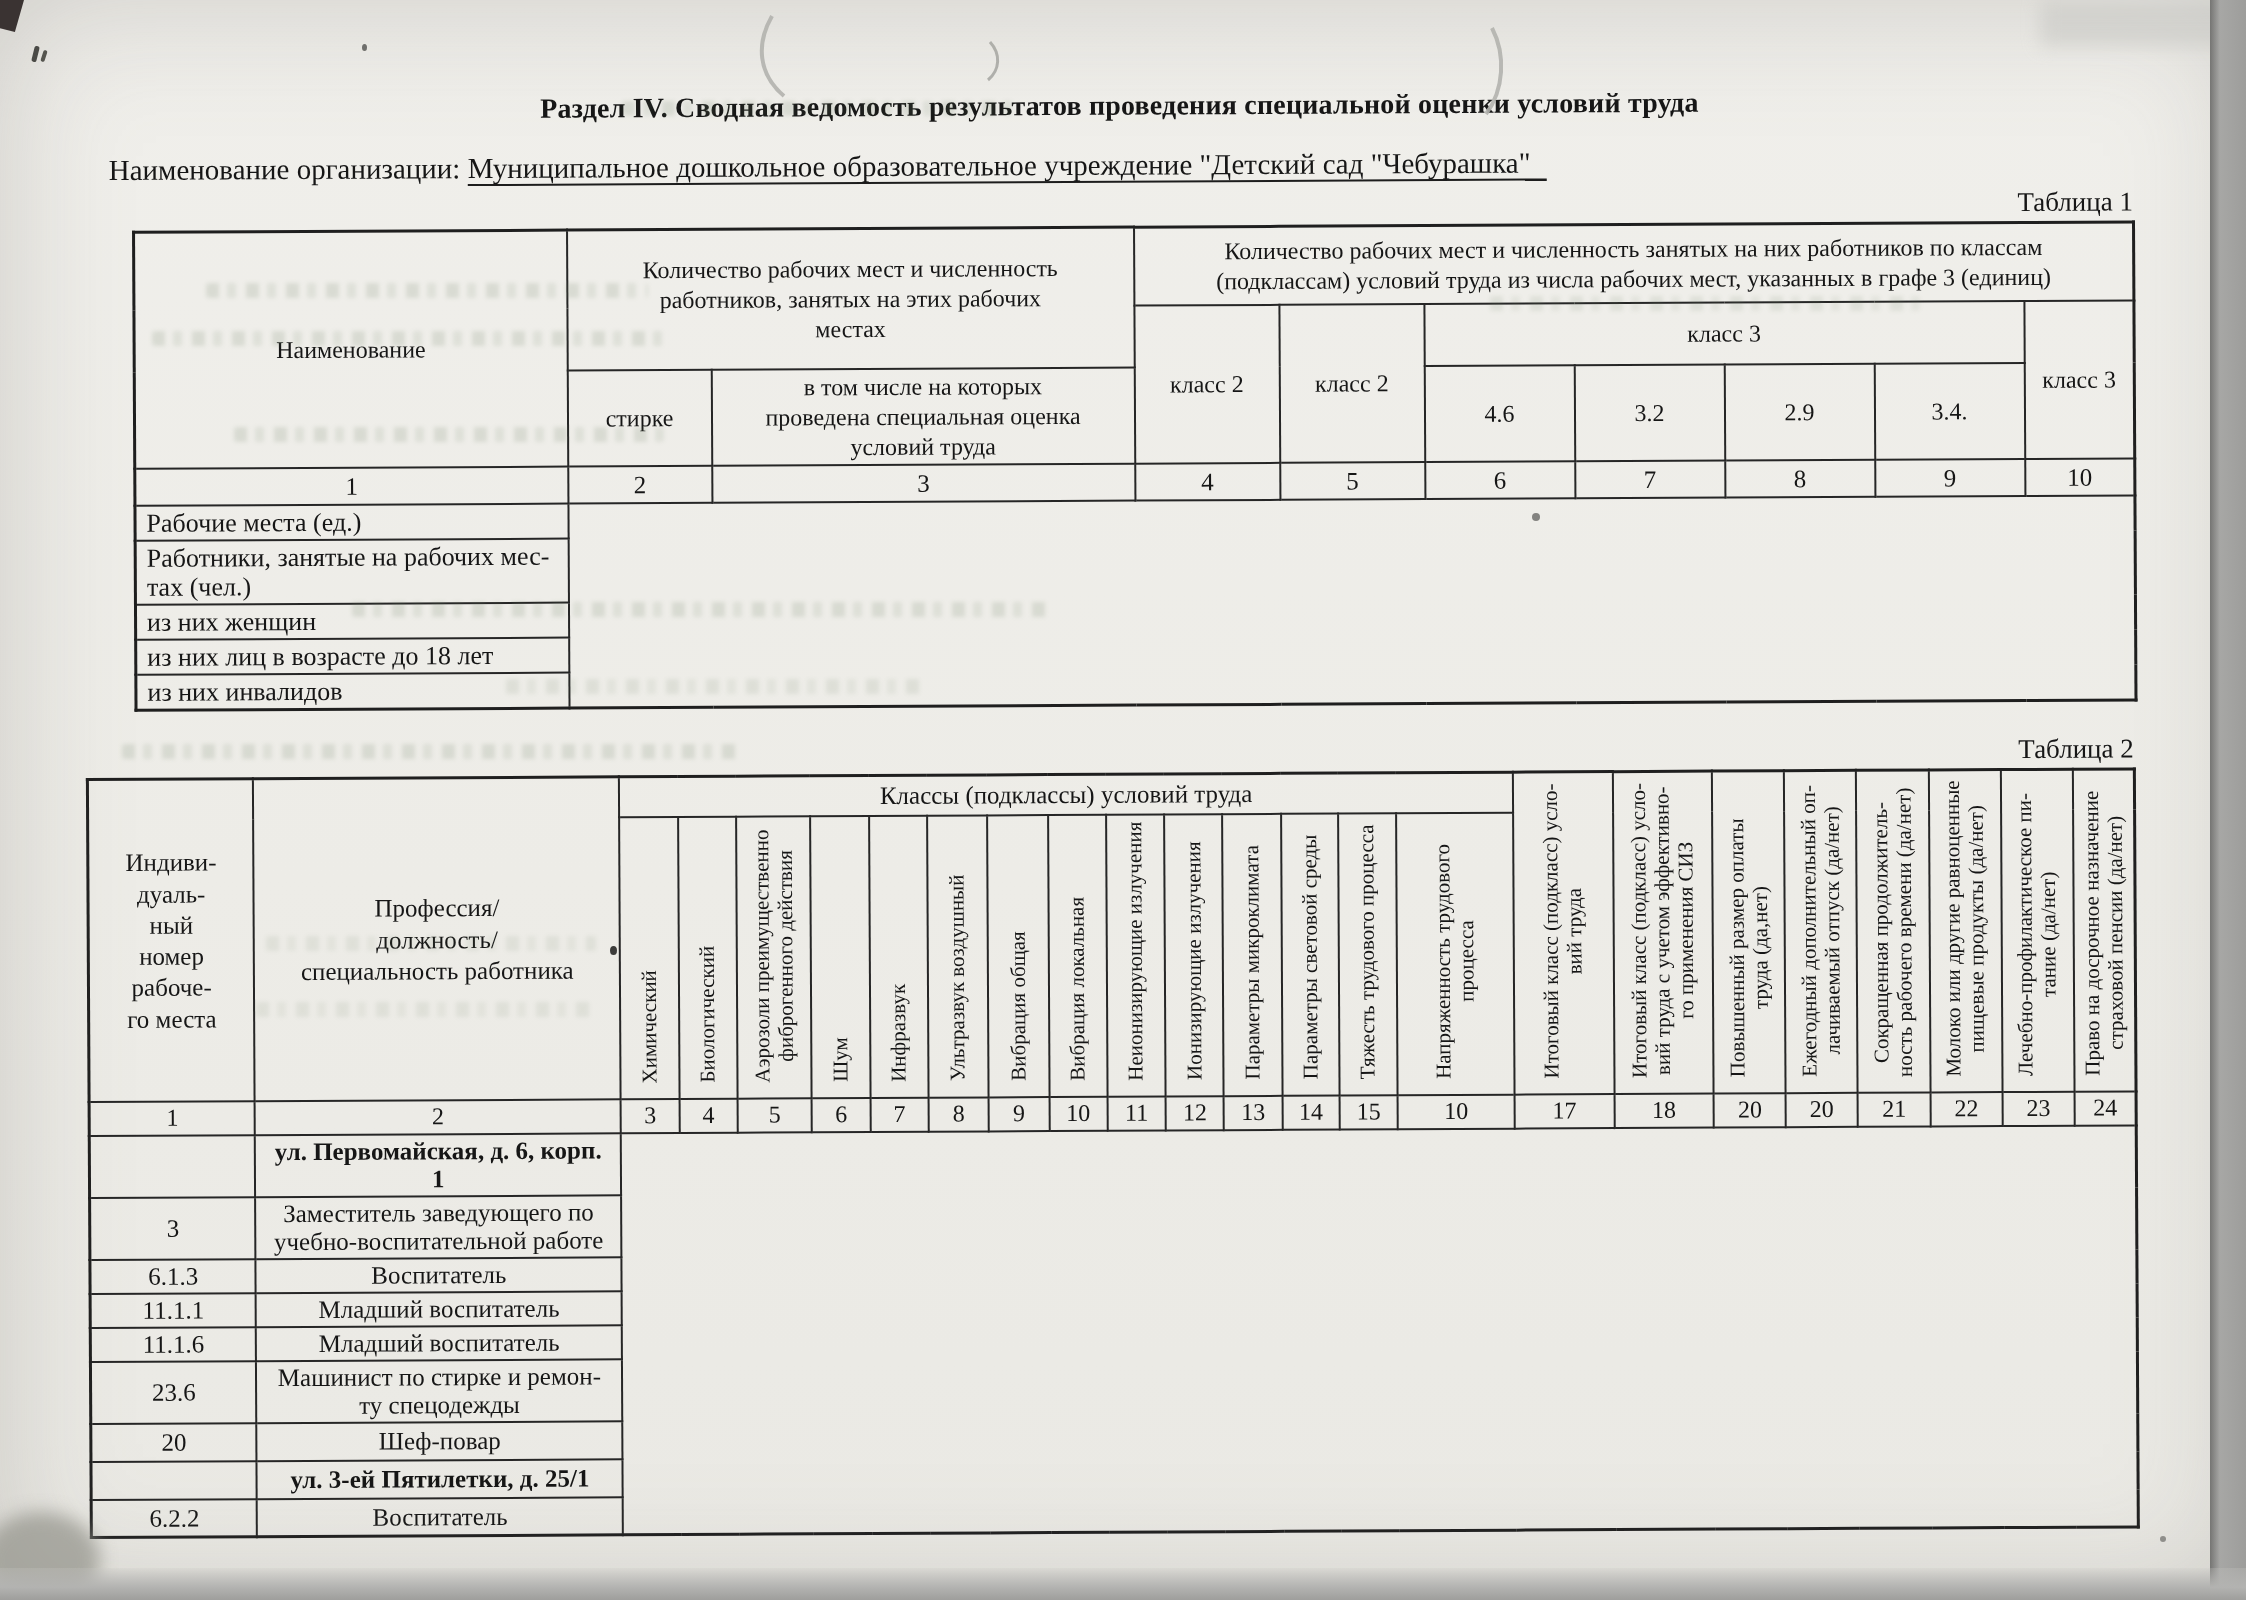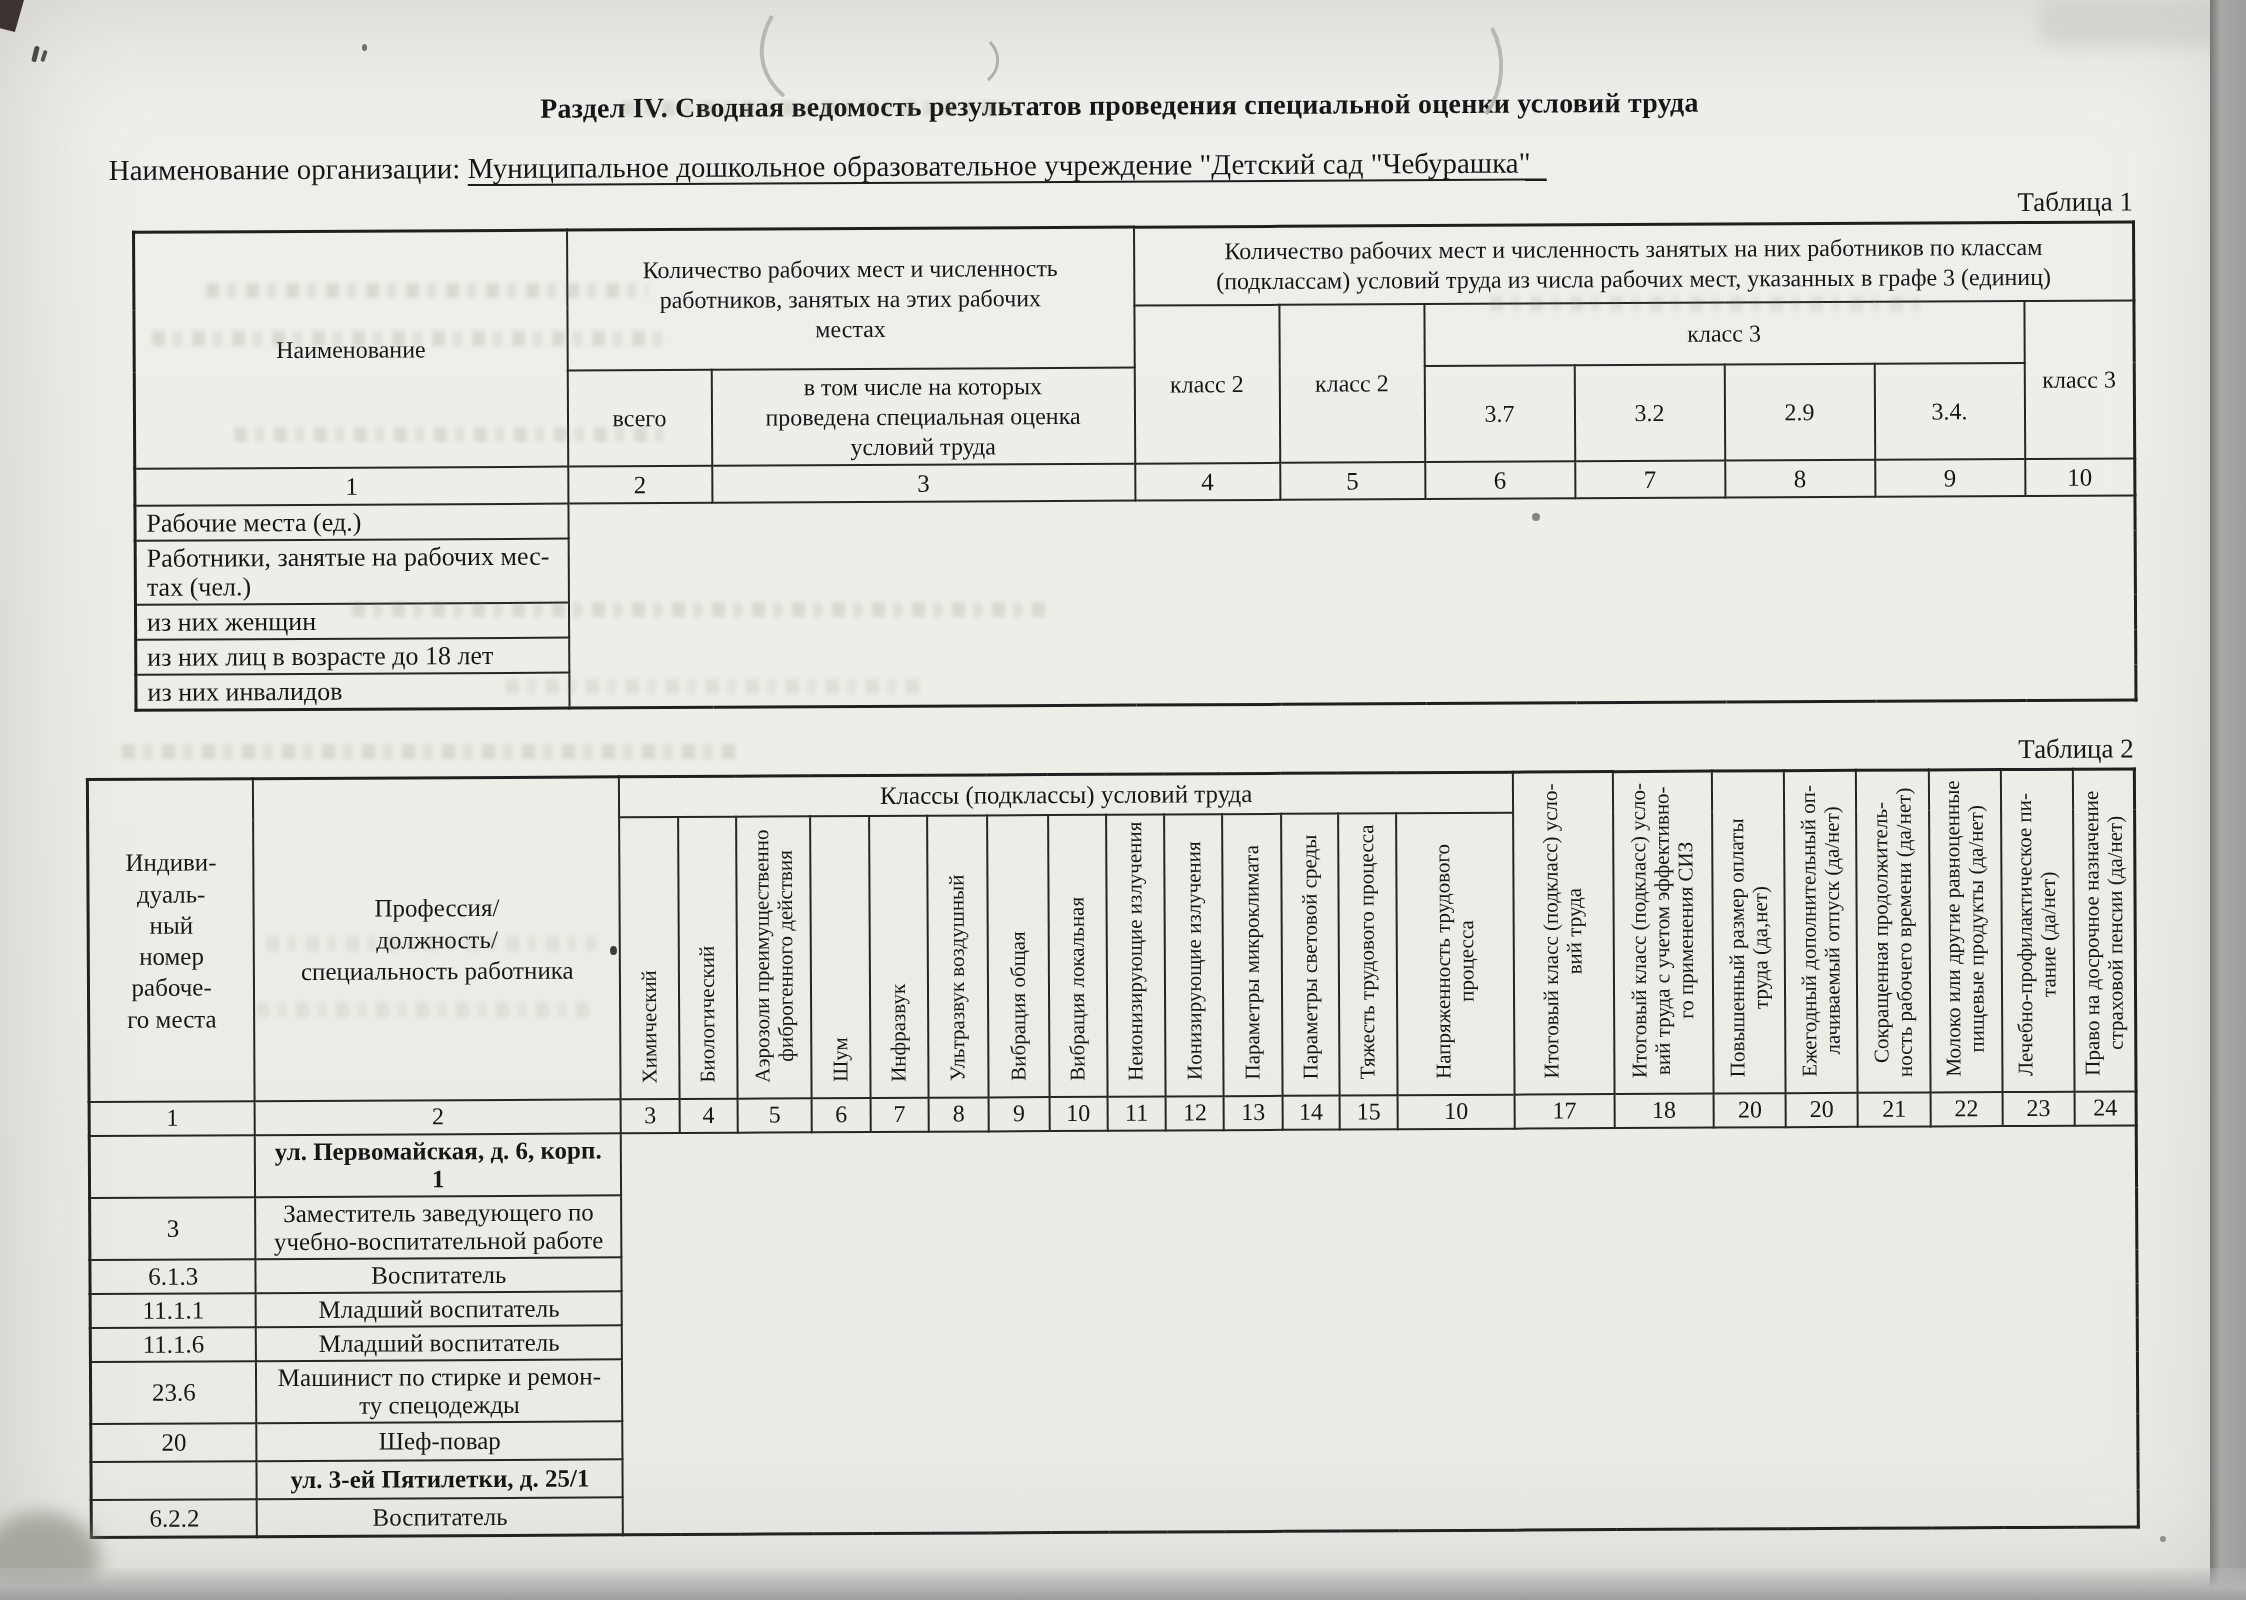--- a/index.html
+++ b/index.html
@@ -94,25 +94,25 @@
       <td colspan="7" class="pre">Количество рабочих мест и численность занятых на них работников по классам
 (подклассам) условий труда из числа рабочих мест, указанных в графе 3 (единиц)</td>
     </tr>
     <tr class="hr2">
       <td rowspan="2">класс 2</td>
       <td rowspan="2">класс 2</td>
       <td colspan="4">класс 3</td>
       <td rowspan="2">класс 3</td>
     </tr>
     <tr class="hr3">
-      <td>всего</td>
+      <td>стирке</td>
       <td class="pre">в том числе на которых
 проведена специальная оценка
 условий труда</td>
-      <td>3.7</td>
+      <td>4.6</td>
       <td>3.2</td>
       <td>2.9</td>
       <td>3.4.</td>
     </tr>
     <tr class="numrow">
           <td>1</td>
           <td>2</td>
           <td>3</td>
           <td>4</td>
           <td>5</td>

